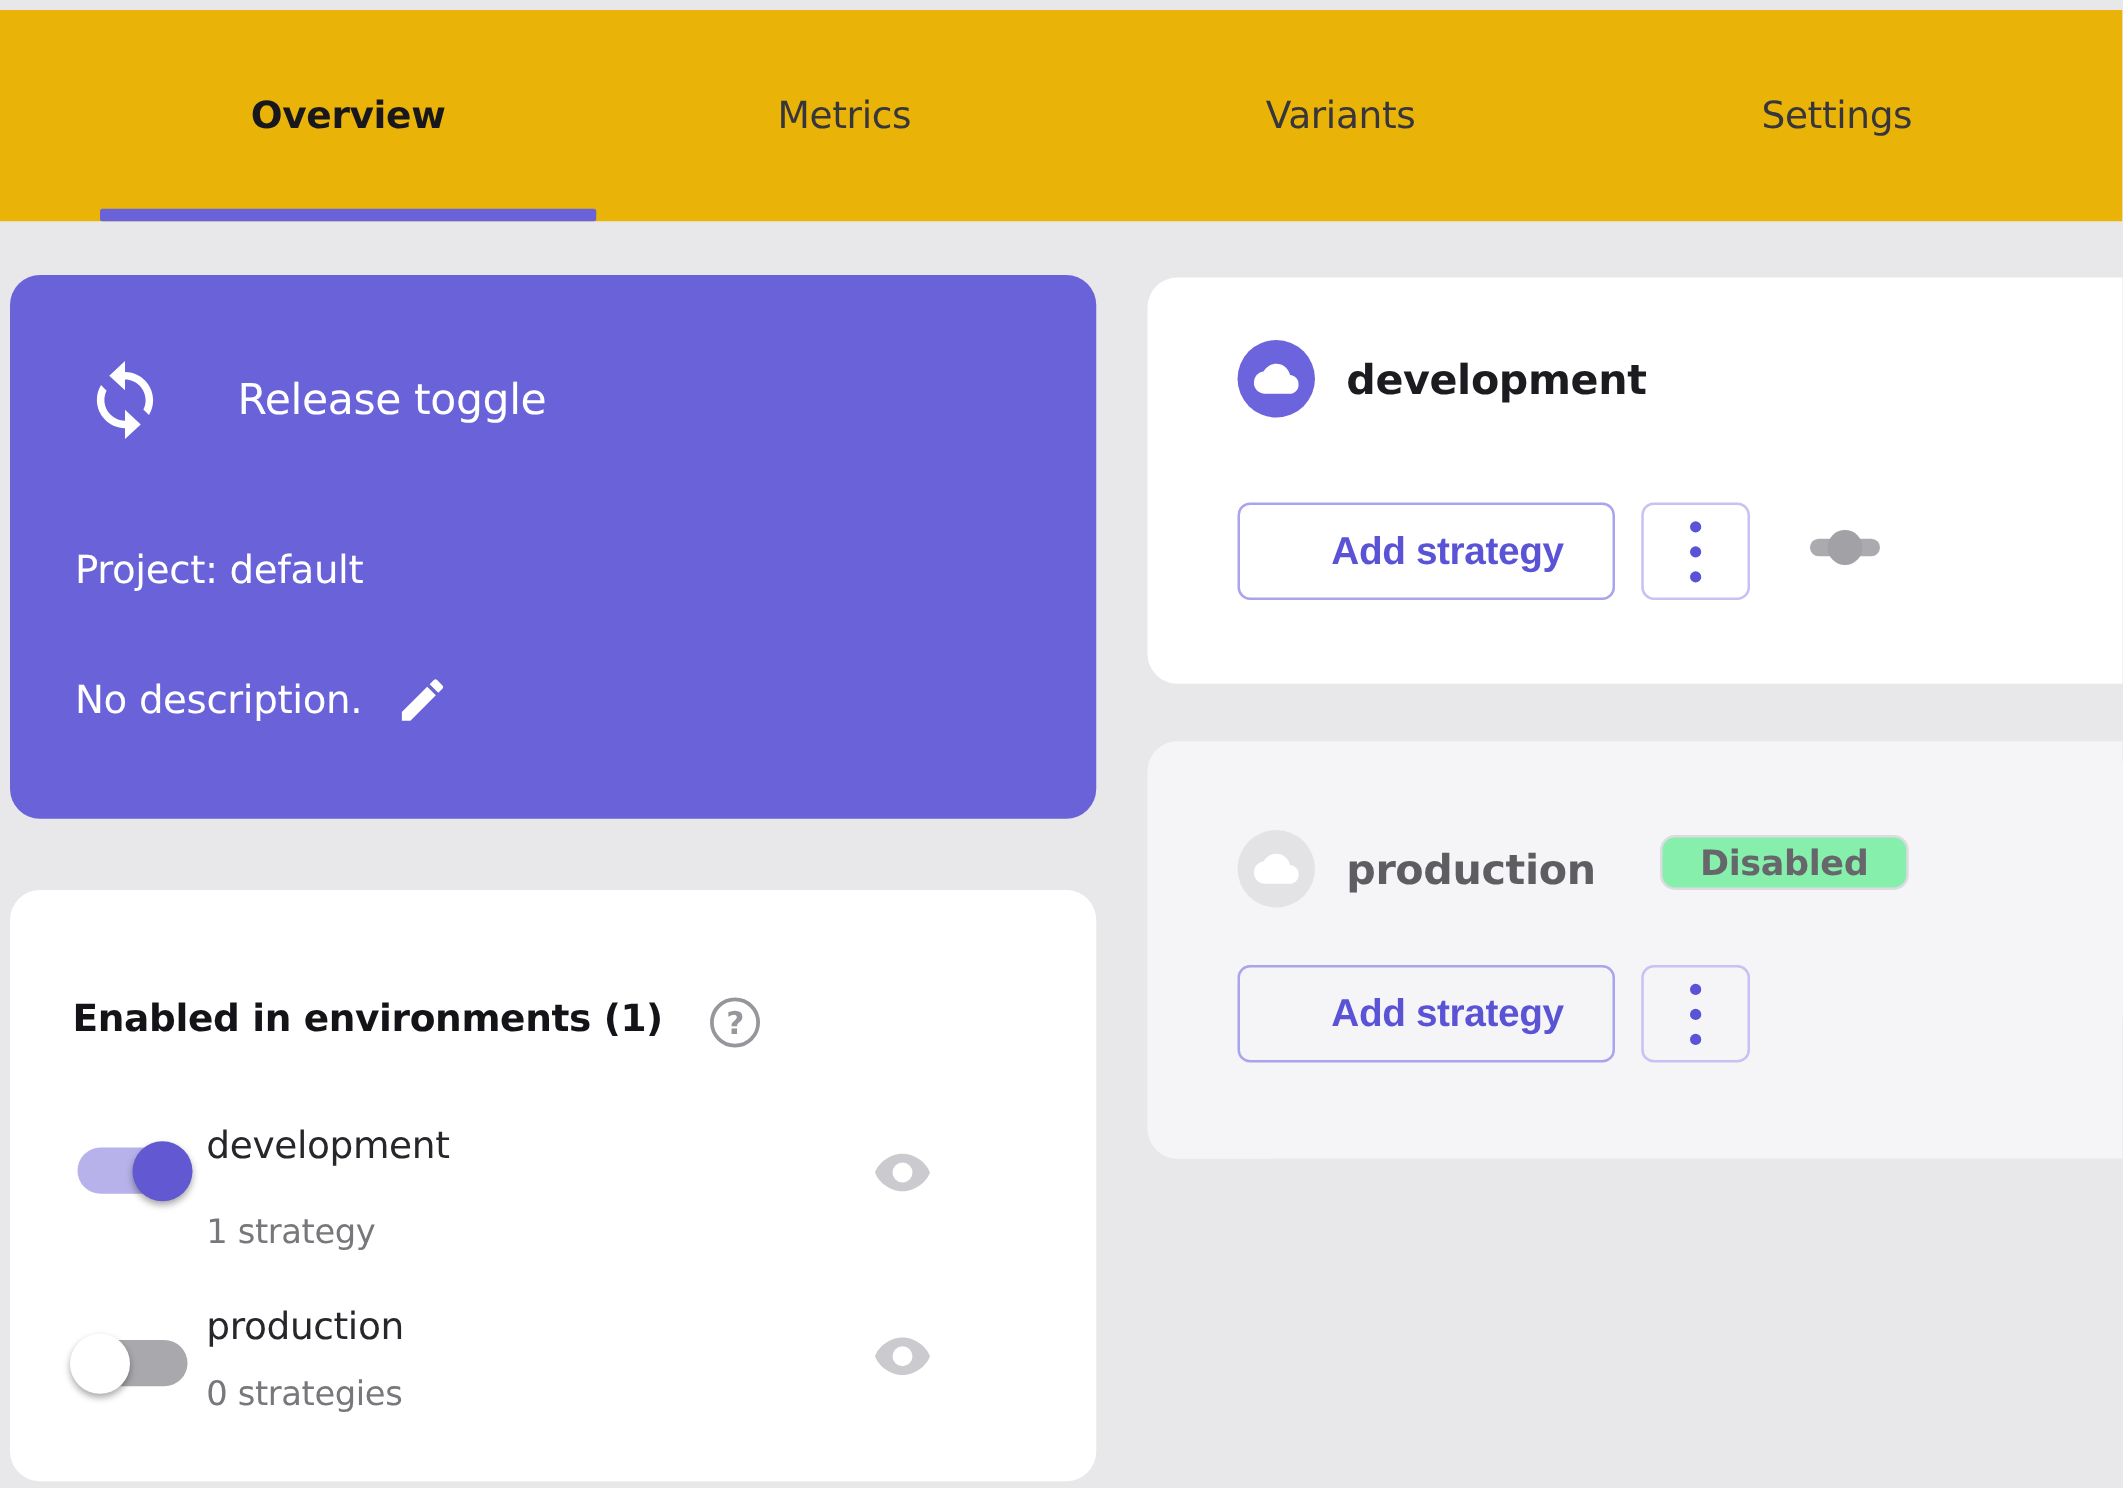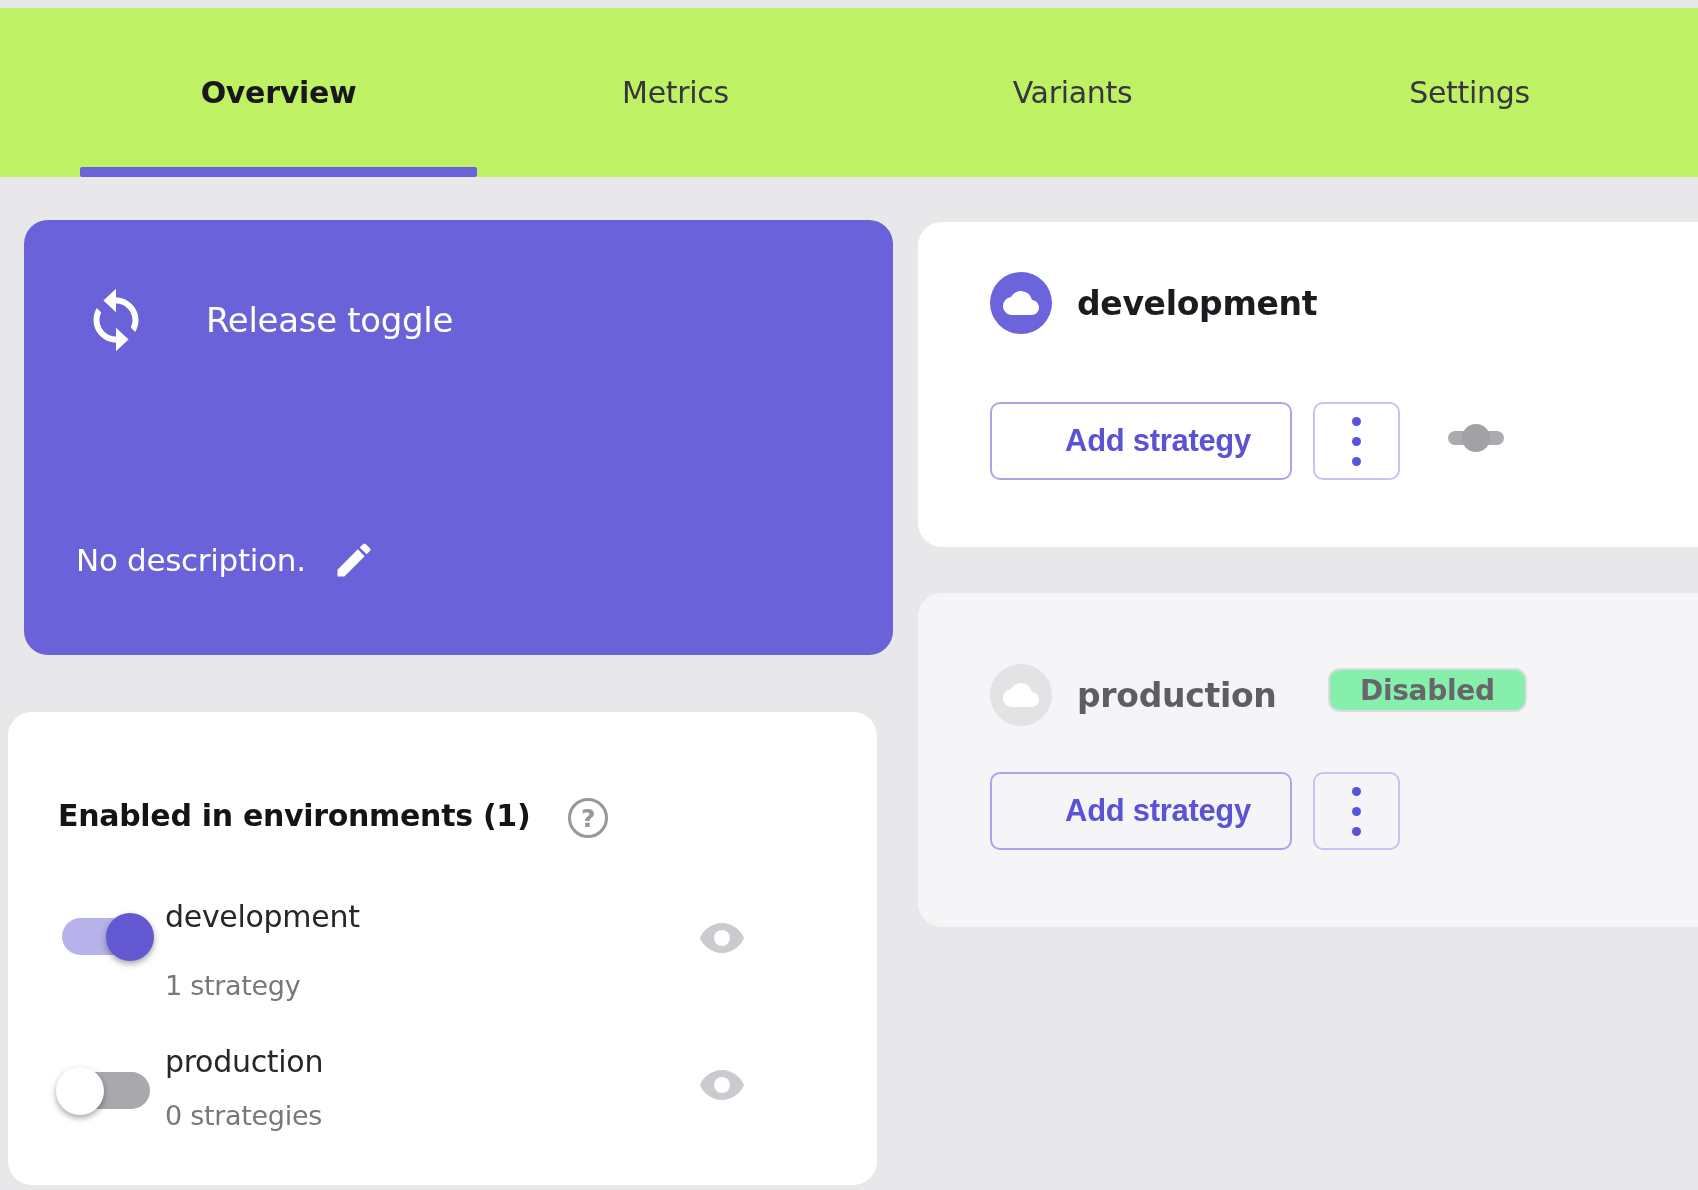--- a/index.html
+++ b/index.html
@@ -4,36 +4,36 @@
 <style>
   html,body{margin:0;padding:0;}
   body{
     width:1698px;height:1190px;position:relative;overflow:hidden;
     background:#e8e8ea;
     font-family:"DejaVu Sans","Liberation Sans",sans-serif;
     -webkit-font-smoothing:antialiased;
   }
   
   .tabbar{
-    position:absolute;left:0;top:8px;width:1698px;height:169px;background:#bef264;
+    position:absolute;left:0;top:8px;width:1698px;height:169px;background:#eab308;
     display:flex;padding-left:80px;box-sizing:border-box;
   }
   .tab{
     width:397px;display:flex;align-items:center;justify-content:center;
     font-size:30px;color:#36363c;cursor:pointer;position:relative;letter-spacing:-0.3px;
   }
   .tab.active{font-weight:bold;color:#17171c;}
   .tab.active::after{
     content:"";position:absolute;left:0;right:0;bottom:0;height:10px;
     background:#6962d8;border-radius:2px;
   }
   
   .feature-card{
     position:absolute;left:8px;top:220px;width:869px;height:435px;
-    background:#6962d8;border-radius:24px;color:#fff;margin-left:16px;
+    background:#6962d8;border-radius:24px;color:#fff;
   }
   .fc-head{position:absolute;left:56px;top:64px;height:72px;display:flex;align-items:center;gap:54px;}
   .fc-title{font-size:34px;font-weight:500;letter-spacing:-0.3px;}
   .fc-project{position:absolute;left:52px;top:218px;font-size:31px;letter-spacing:-0.3px;}
   .fc-desc-row{position:absolute;left:52px;top:318px;display:flex;align-items:center;gap:26px;font-size:31px;letter-spacing:-0.3px;}
   .icon-btn{cursor:pointer;display:inline-flex;}
   
   .env-panel{
     position:absolute;left:8px;top:712px;width:869px;height:473px;
     background:#ffffff;border-radius:24px;
@@ -120,20 +120,21 @@
 
 <div class="feature-card">
   <div class="fc-head">
     <span style="display:inline-flex">
       <svg width="72" height="72" viewBox="0 0 24 24">
           <path fill="#ffffff" d="M12 4.5V1.6L7.8 5.5l4.2 3.9V6.5c3 0 5.5 2.5 5.5 5.5 0 .9-.2 1.8-.6 2.5l1.5 1.5c.7-1.2 1.1-2.5 1.1-4 0-4.1-3.4-7.5-7.5-7.5zm0 13c-3 0-5.5-2.5-5.5-5.5 0-.9.2-1.8.6-2.5L5.6 8c-.7 1.2-1.1 2.5-1.1 4 0 4.1 3.4 7.5 7.5 7.5v2.9l4.2-3.9-4.2-3.9v2.9z"></path>
         </svg>
     </span>
     <span class="fc-title">Release toggle</span>
   </div>
+  <div class="fc-project">Project: default</div>
   <div class="fc-desc-row">
     <span>No description.</span>
     <span class="icon-btn">
       <svg width="44" height="44" viewBox="0 0 24 24">
           <path fill="#ffffff" d="M3 17.25V21h3.75L17.81 9.94l-3.75-3.75L3 17.25zM20.71 7.04a1 1 0 0 0 0-1.41l-2.34-2.34a1 1 0 0 0-1.41 0l-1.83 1.83 3.75 3.75 1.83-1.83z"></path>
         </svg>
     </span>
   </div>
 </div>
 

